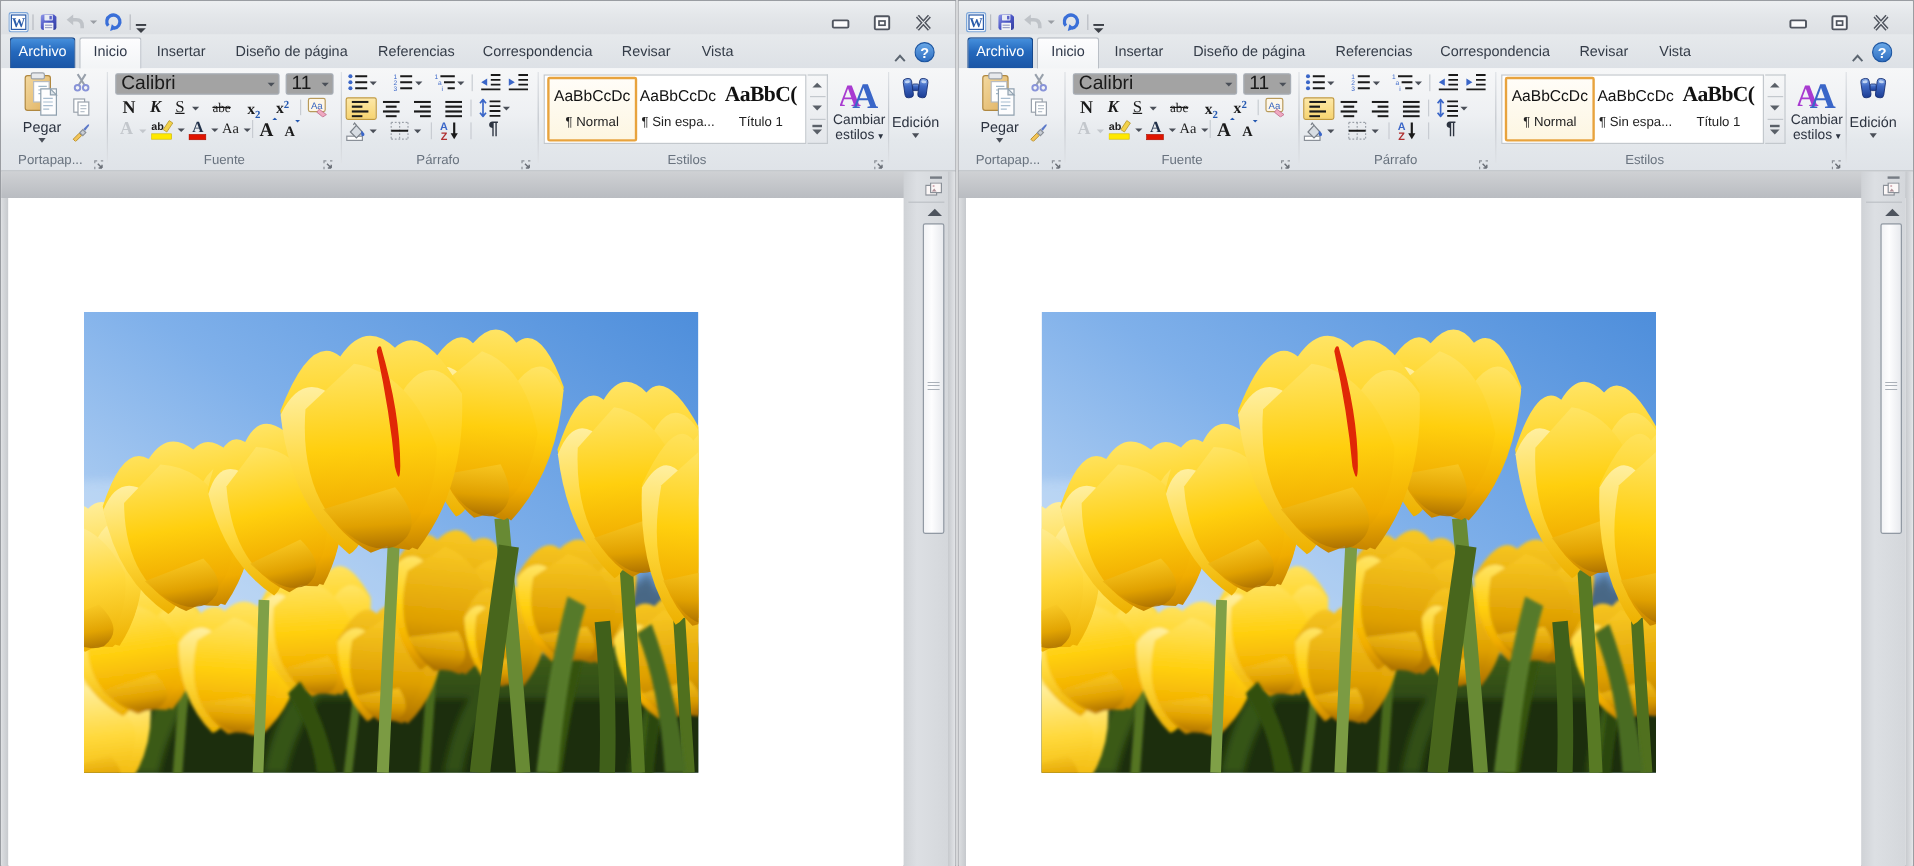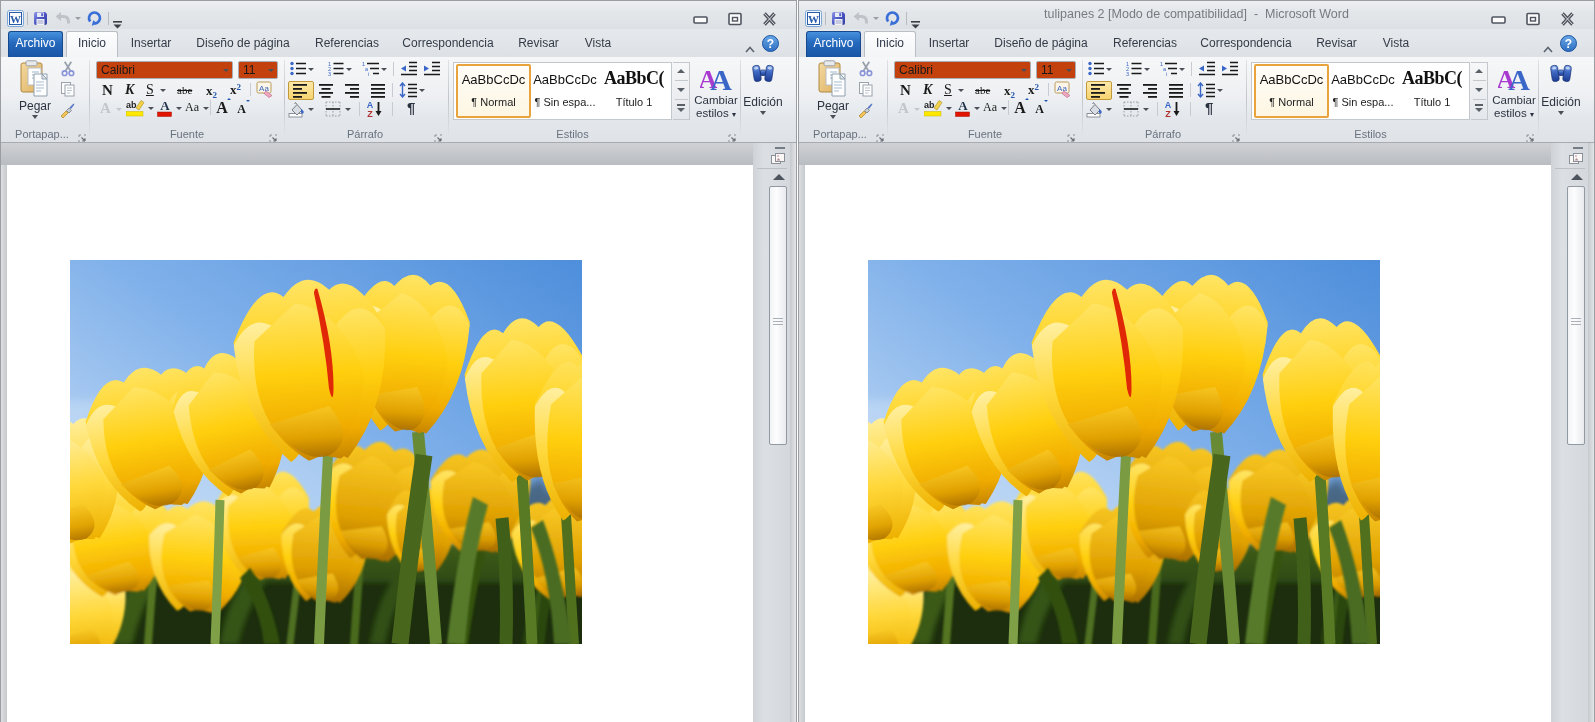--- a/index.html
+++ b/index.html
@@ -1,21 +1,21 @@
 <!DOCTYPE html>
 <html><head><meta charset="utf-8">
 <style>
 html,body{margin:0;padding:0;width:1595px;height:722px;overflow:hidden;background:#fff;
 font-family:"Liberation Sans",sans-serif;-webkit-font-smoothing:antialiased}
 .abs{position:absolute}
 .win{position:absolute;top:0;width:797px;height:722px}
 .tbar{background:linear-gradient(#edeff1,#e4e7ea 40%,#dde0e4)}
 .ttext{text-align:center;font-size:12.5px}
 .glabel{text-align:center;font-size:11px;color:#68727e}
-.combo{background:#c2410c;border:1px solid #a8aeb6;border-radius:2px;font-size:12px;color:#1a1a1a;
+.combo{background:#a3a3a3;border:1px solid #a8aeb6;border-radius:2px;font-size:16px;color:#1a1a1a;
 line-height:16px;box-sizing:border-box}
 .cdrop{position:absolute;right:3px;top:7px;width:0;height:0;border-left:3px solid transparent;
 border-right:3px solid transparent;border-top:3.5px solid #4a4f58}
 </style></head><body>
 <div class="win" style="left:0px">
     <div class="abs" style="left:0;top:0;width:797px;height:722px;border:1px solid #9a9da2;box-sizing:border-box"></div>
     <div class="abs tbar" style="left:1px;top:1px;width:795px;height:28px"></div>
     <div class="abs" style="left:7px;top:10px;width:17px;height:17px">
 <svg width="17" height="17">
         <rect x="0.5" y="0.5" width="16" height="16" rx="2" fill="#f2f6fb" stroke="#7da7d9"></rect>
@@ -543,21 +543,20 @@
           <path d="M324 73 Q322 151 278 200 Q251 191 257 98 Q294 20 324 73 Z" fill="url(#pet)"></path>
           <path d="M193 77 Q181 161 239 200 Q294 186 300 116 Q281 52 236 42 Z" fill="url(#pet)"></path>
           <path d="M202 161 Q233 204 260 196 Q288 182 263 147 Z" fill="url(#petD)" opacity="0.85"></path>
           <path d="M259.4 29.3 Q271.6 85.6 268.5 129.6 Q267.0 147.2 264.0 129.6 Q263.2 85.6 255.6 32.8 Q257.1 27.5 259.4 29.3 Z" fill="#e02806"></path>
         </g>
       </svg></div>
   </div>
 <div class="win" style="left:798px">
     <div class="abs" style="left:0;top:0;width:797px;height:722px;border:1px solid #9a9da2;box-sizing:border-box"></div>
     <div class="abs tbar" style="left:1px;top:1px;width:795px;height:28px"></div>
-    <div class="abs ttext" style="left:0;top:7px;width:797px;color:#777b80">tulipanes 2 [Modo de compatibilidad]&nbsp; -&nbsp; Microsoft Word</div>
     <div class="abs" style="left:7px;top:10px;width:17px;height:17px">
 <svg width="17" height="17">
         <rect x="0.5" y="0.5" width="16" height="16" rx="2" fill="#f2f6fb" stroke="#7da7d9"></rect>
 <rect x="2.5" y="2.5" width="12" height="12" fill="#fff" stroke="#2a5caa" stroke-width="1"></rect>
 <text x="8.5" y="12.5" font-family="Liberation Serif" font-size="11" font-weight="bold" fill="#2a5caa" text-anchor="middle">W</text>
       </svg></div>
     <div class="abs" style="left:27px;top:12px;width:1px;height:13px;background:#b8bcc2"></div>
     <div class="abs" style="left:33px;top:11px;width:15px;height:15px">
 <svg width="15" height="15">
         <defs>

